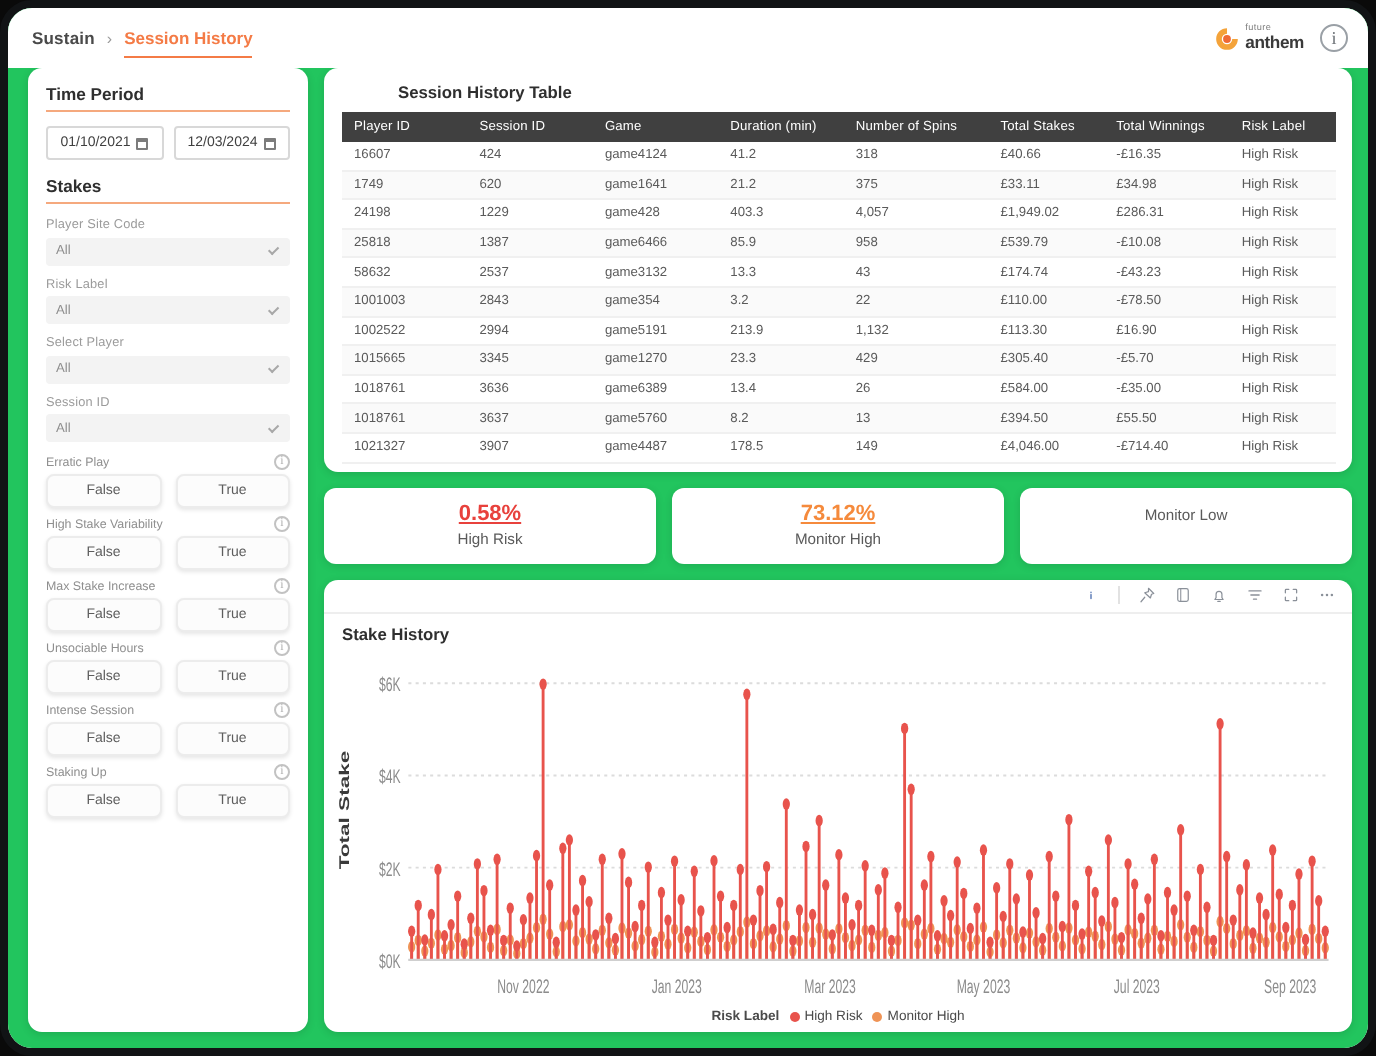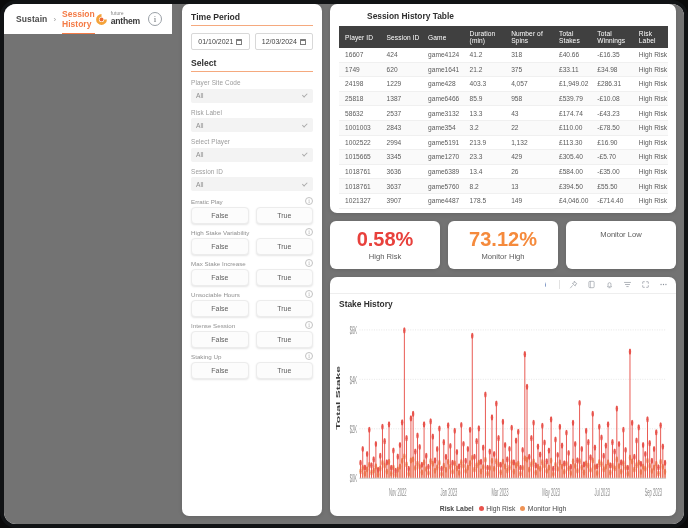--- a/index.html
+++ b/index.html
@@ -11,22 +11,22 @@
   }
   .device {
     position: absolute; inset: 0;
     background: #ffffff;
     border-radius: 16px;
     border: 4px solid #111315;
     overflow: hidden;
   }
   .page {
     position: absolute; inset: 0;
-    background: #737373;
-    display: flex; flex-direction: row;
+    background: #22c55e;
+    display: flex; flex-direction: column;
   }
 
   
   .header {
     height: 30px; flex: 0 0 30px;
     display: flex; align-items: center;
     padding: 0 10px 0 12px;
     background: #fff;
     position: relative;
   }
@@ -179,21 +179,21 @@
   tbody tr:nth-child(even) td { background: #fafafa; }
 
   
   .kpis { display: flex; gap: 8px; flex: 0 0 auto; }
   .kpi {
     flex: 1; background: #fff; border-radius: 6px;
     box-shadow: 0 1px 4px rgba(0,0,0,.12);
     padding: 7px 0 8px;
     text-align: center;
   }
-  .kpi-val { font-size: 20px; font-weight: bold; line-height: 1.1; }
+  .kpi-val { font-size: 11px; font-weight: bold; line-height: 1.1; text-decoration: underline; }
   .kpi-lbl { font-size: 7.6px; color: #5a5a5a; margin-top: 2px; }
 
   
   .chart-card {
     flex: 1; min-height: 0;
     display: flex; flex-direction: column;
     padding: 0 0 4px 0;
   }
   .chart-toolbar {
     height: 17px; flex: 0 0 17px;
@@ -246,21 +246,21 @@
       <div class="date-row">
         <div class="date-box">
           <span class="date-val">01/10/2021</span>
           <span class="cal-ico"></span>
         </div>
         <div class="date-box">
           <span class="date-val">12/03/2024</span>
           <span class="cal-ico"></span>
         </div>
       </div>
-      <div class="filters-title">Select</div>
+      <div class="filters-title">Stakes</div>
       <div class="sec-rule"></div>
       <div id="fields">
   <div class="field">
     <div class="field-label">Player Site Code</div>
     <div class="select">
       <span class="select-val">All</span>
       <span class="chev"></span>
     </div>
   </div>
   <div class="field">

